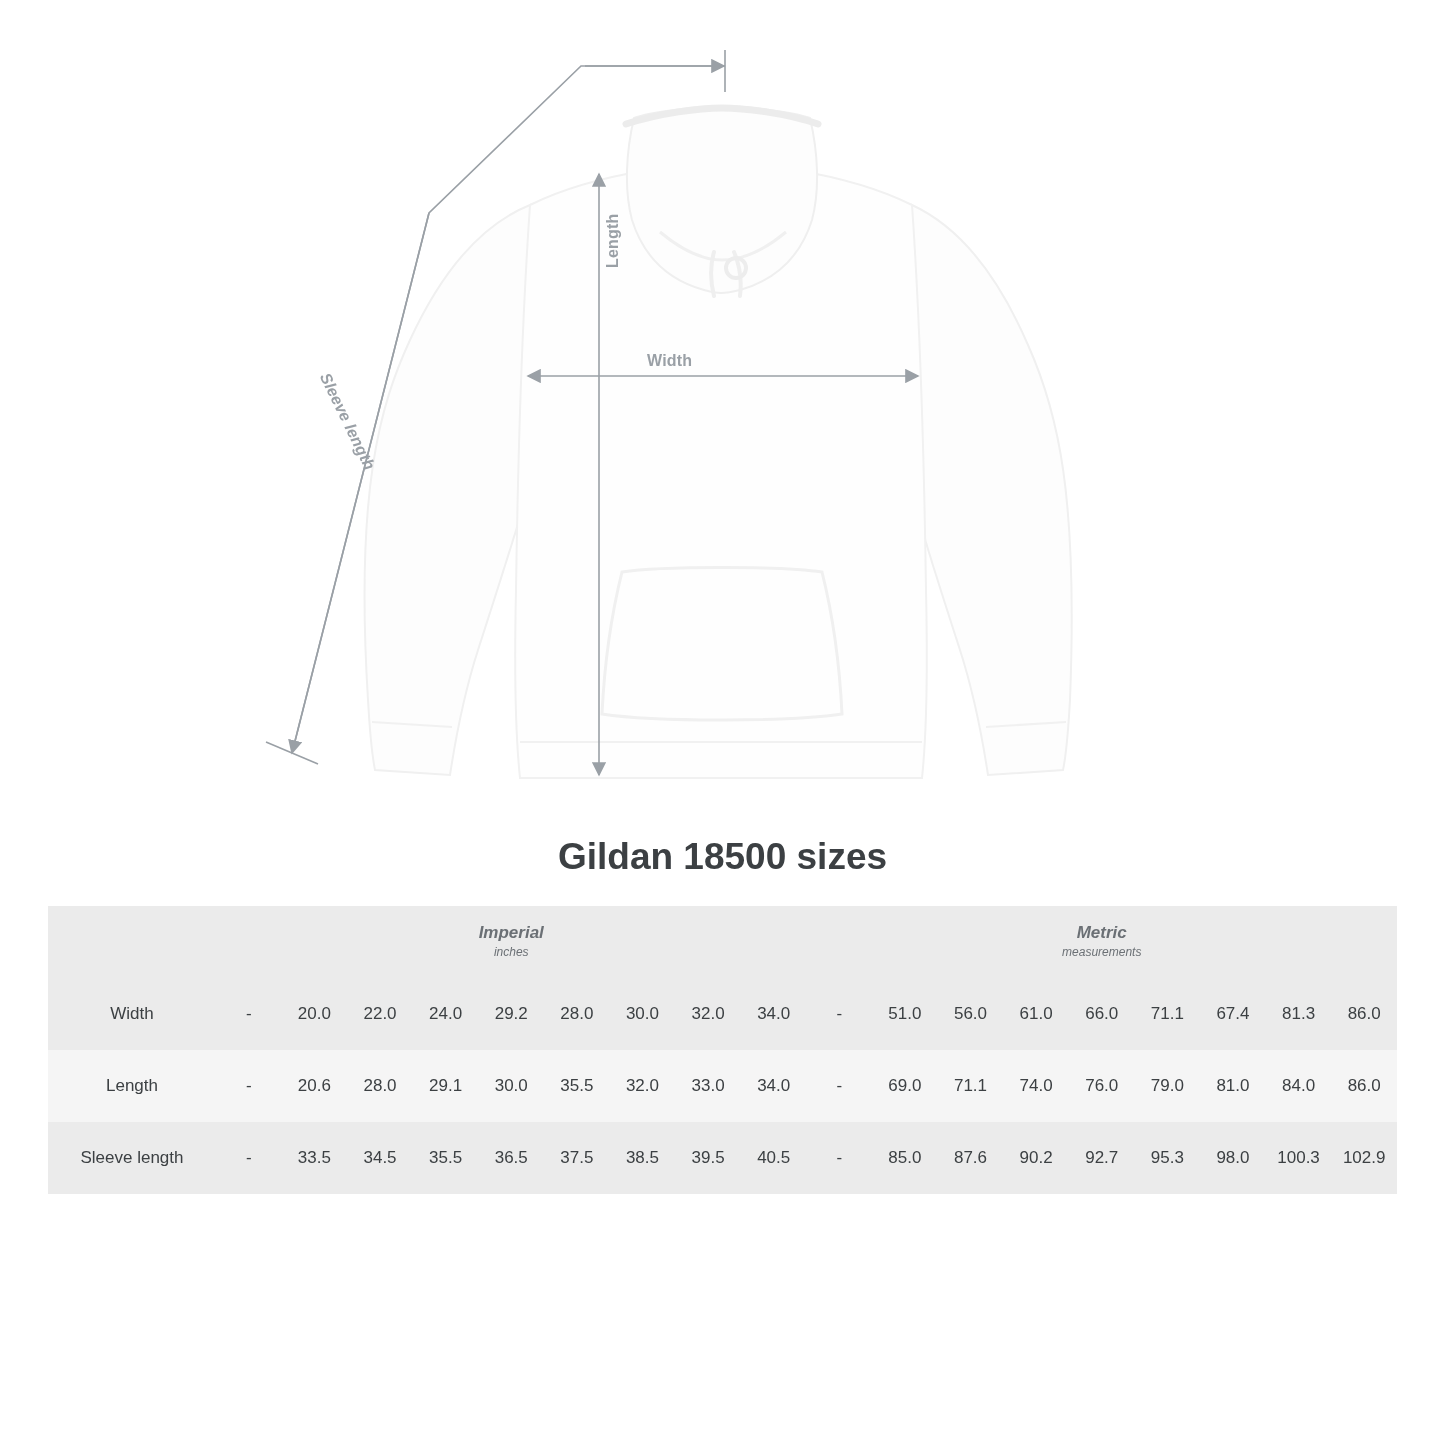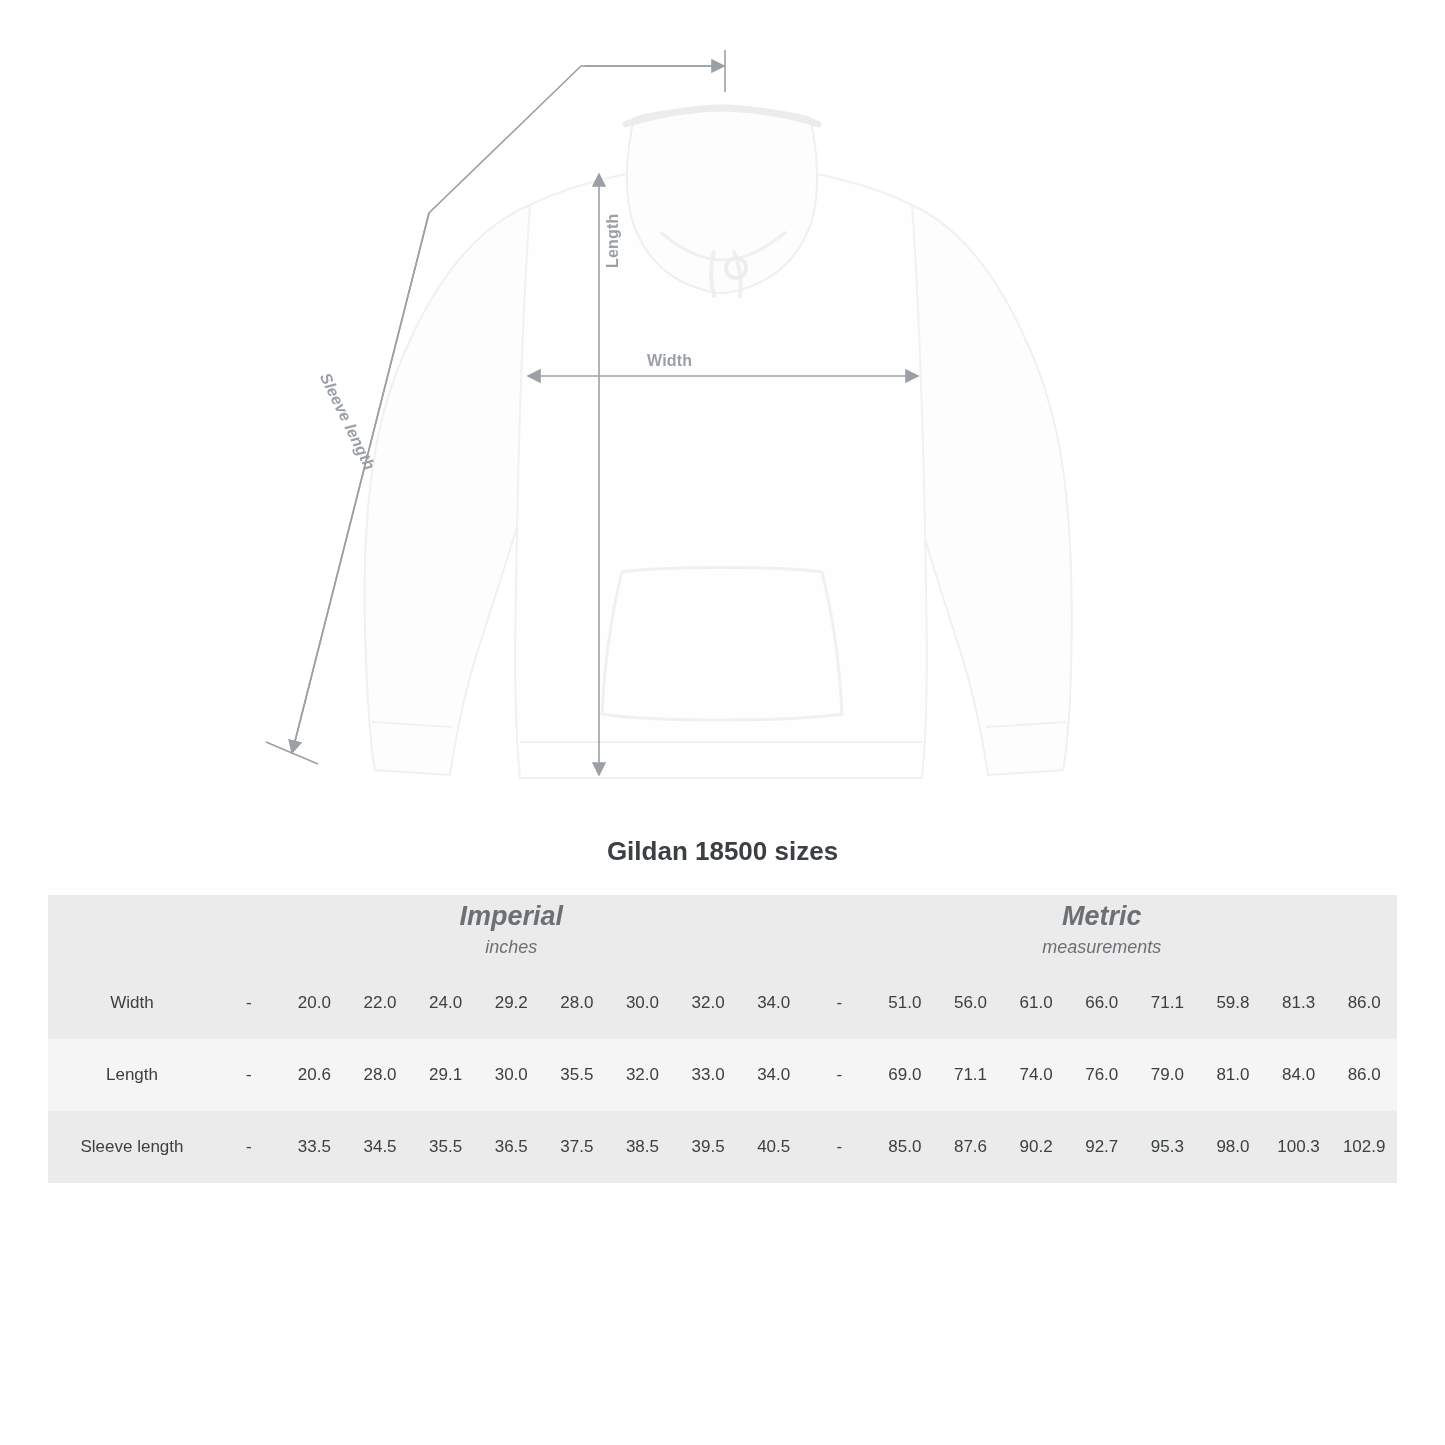--- a/index.html
+++ b/index.html
@@ -56,21 +56,21 @@
     white-space: nowrap;
     font-style: italic;
   }
 
   
   .title-block {
     text-align: center;
     margin-top: 16px;
   }
   .chart-title {
-    font-size: 26px;
+    font-size: 37px;
     font-weight: bold;
     color: #3c4043;
     margin: 0 0 14px 0;
   }
   .chart-note {
     font-size: 17px;
     font-style: italic;
     color: #5f6368;
     margin: 0;
   }
@@ -92,28 +92,28 @@
     font-weight: normal;
     padding: 0;
     height: 72px;
     vertical-align: middle;
   }
   .unit-header td {
     background: #ebebeb;
     height: 110px;
   }
   .unit-name {
-    font-size: 27px;
+    font-size: 17px;
     font-style: italic;
     font-weight: bold;
     color: #6b7075;
     line-height: 1.25;
   }
   .unit-sub {
-    font-size: 18px;
+    font-size: 12px;
     font-style: italic;
     color: #6b7075;
     line-height: 1.6;
   }
   .head-row td {
     background: #ffffff;
     font-size: 18px;
     color: #3c4043;
     height: 80px;
   }
@@ -244,21 +244,21 @@
         <td>28.0</td>
         <td>30.0</td>
         <td>32.0</td>
         <td>34.0</td>
         <td>-</td>
         <td>51.0</td>
         <td>56.0</td>
         <td>61.0</td>
         <td>66.0</td>
         <td>71.1</td>
-        <td>59.8</td>
+        <td>67.4</td>
         <td>81.3</td>
         <td>86.0</td>
       </tr>
 
       <tr class="band-alt">
         <td class="rowhead">Length</td>
         <td>-</td>
         <td>20.6</td>
         <td>28.0</td>
         <td>29.1</td>

